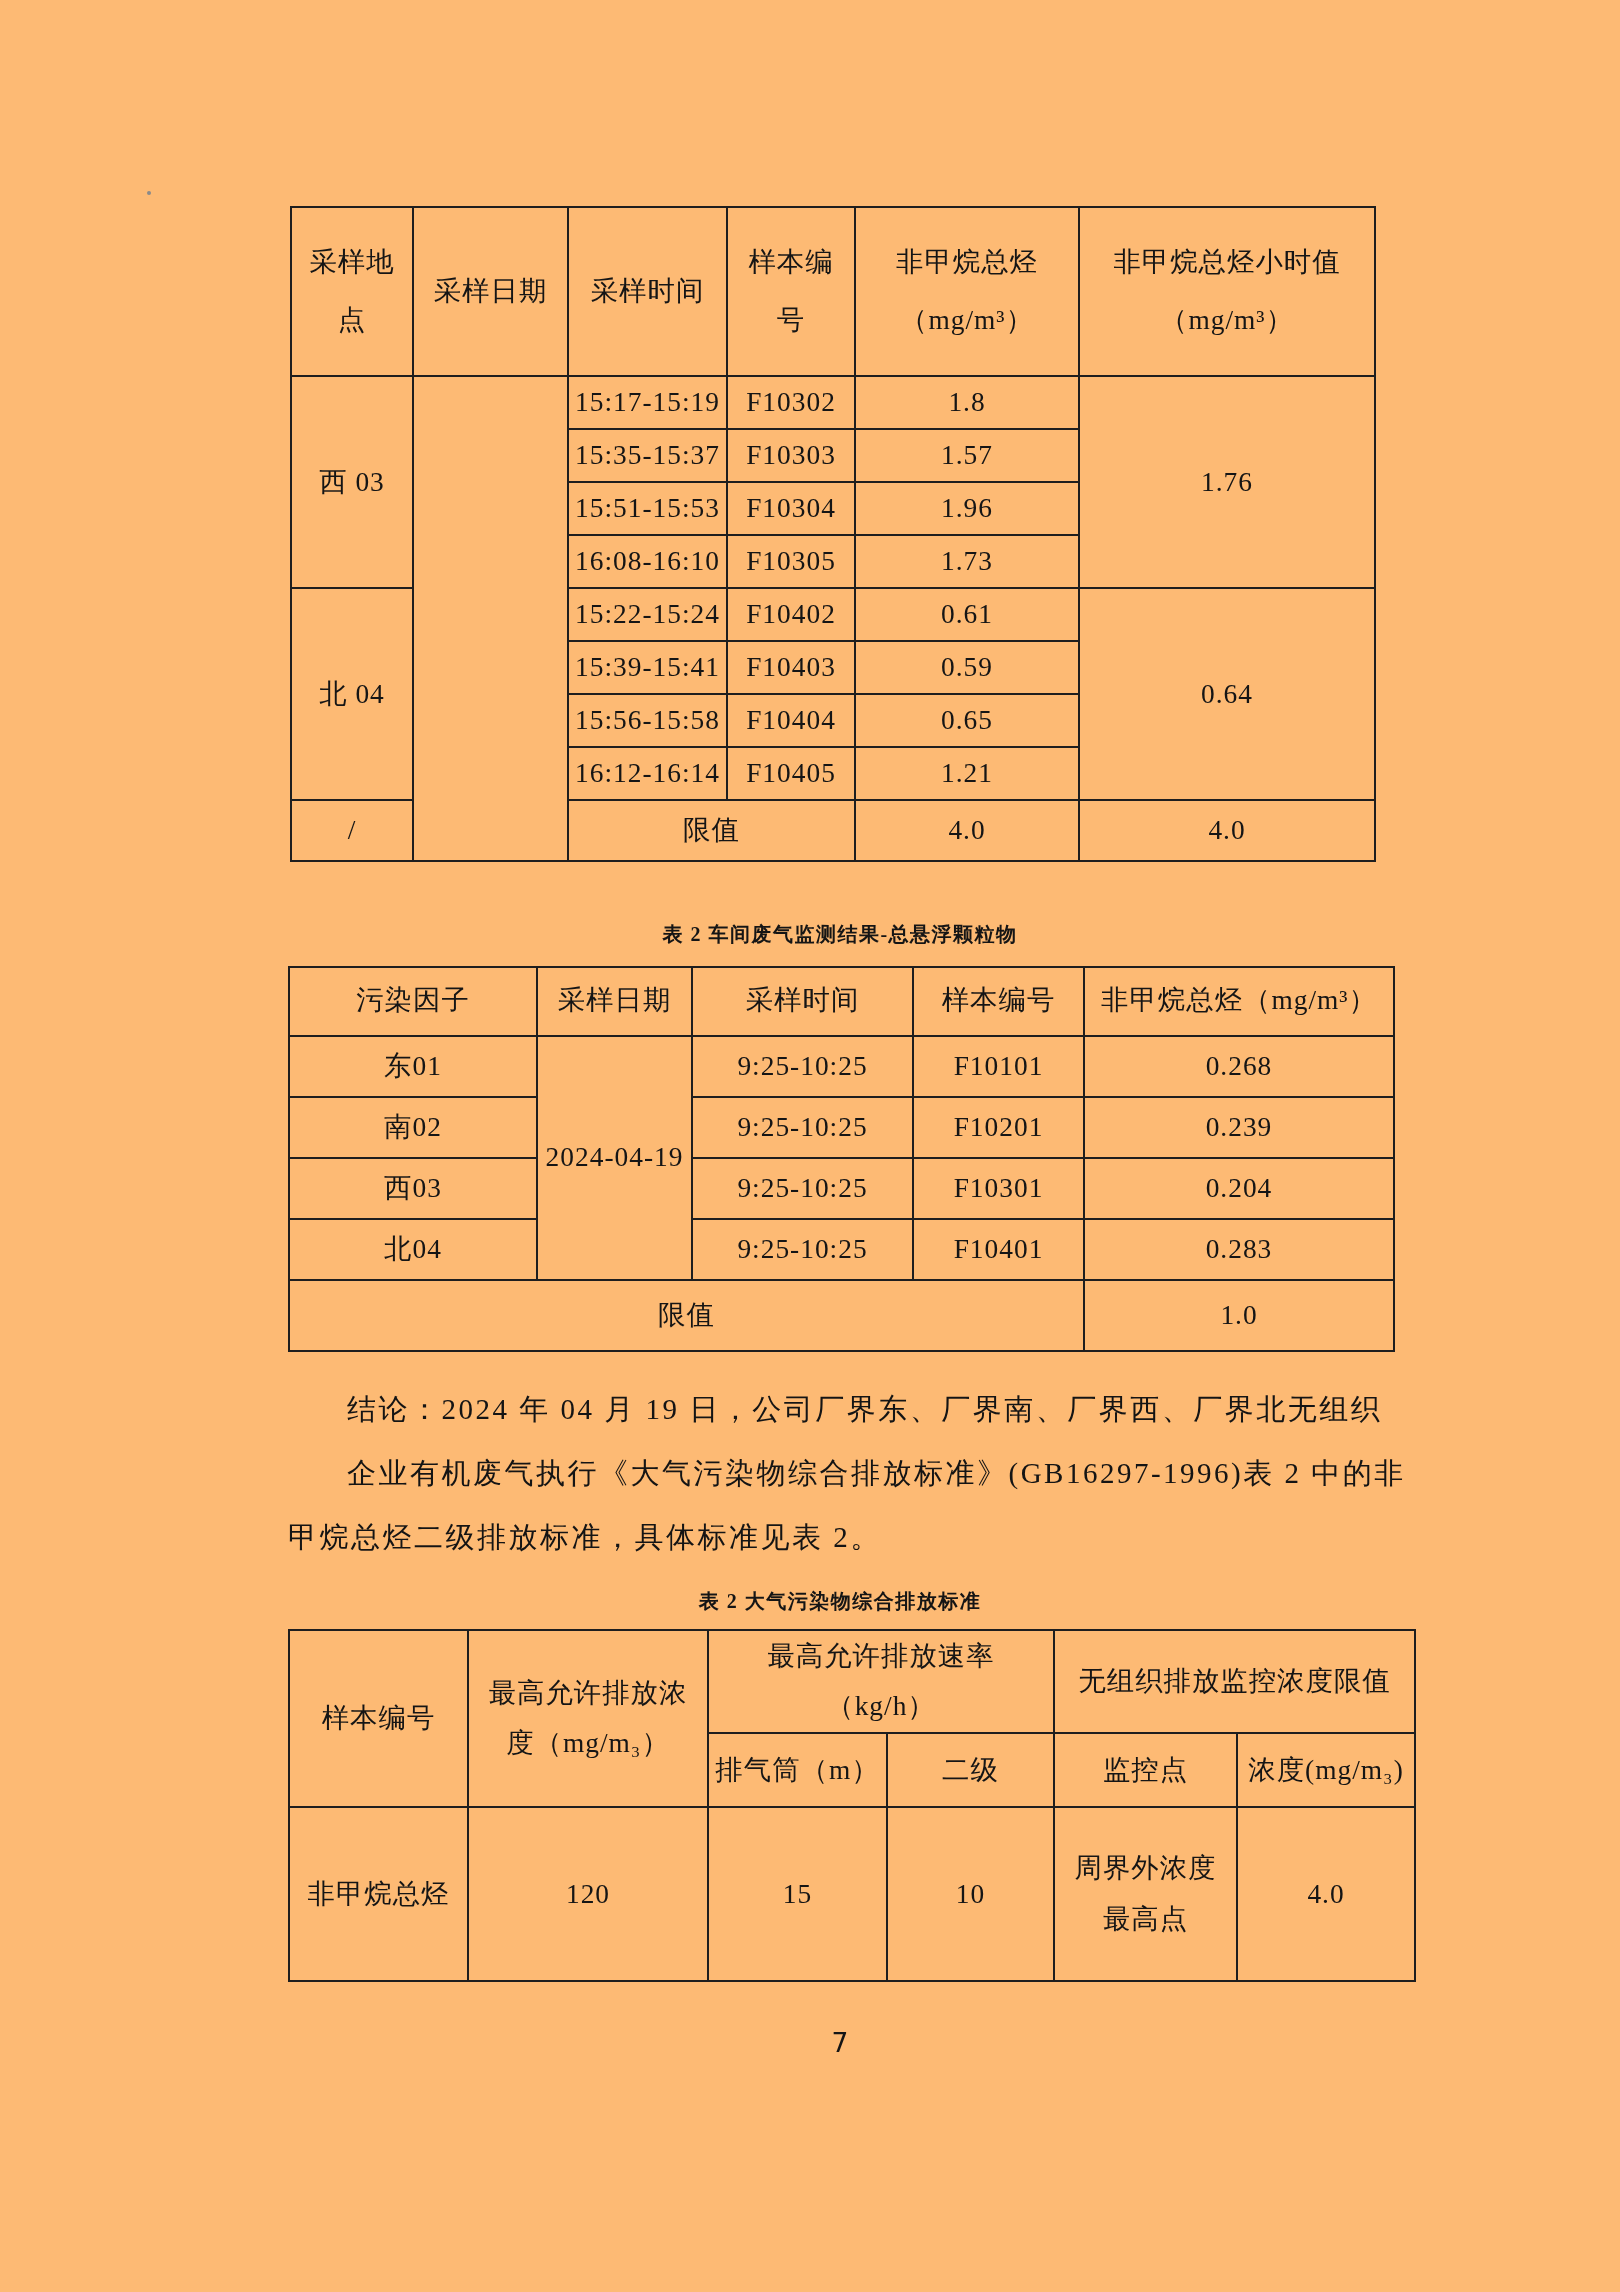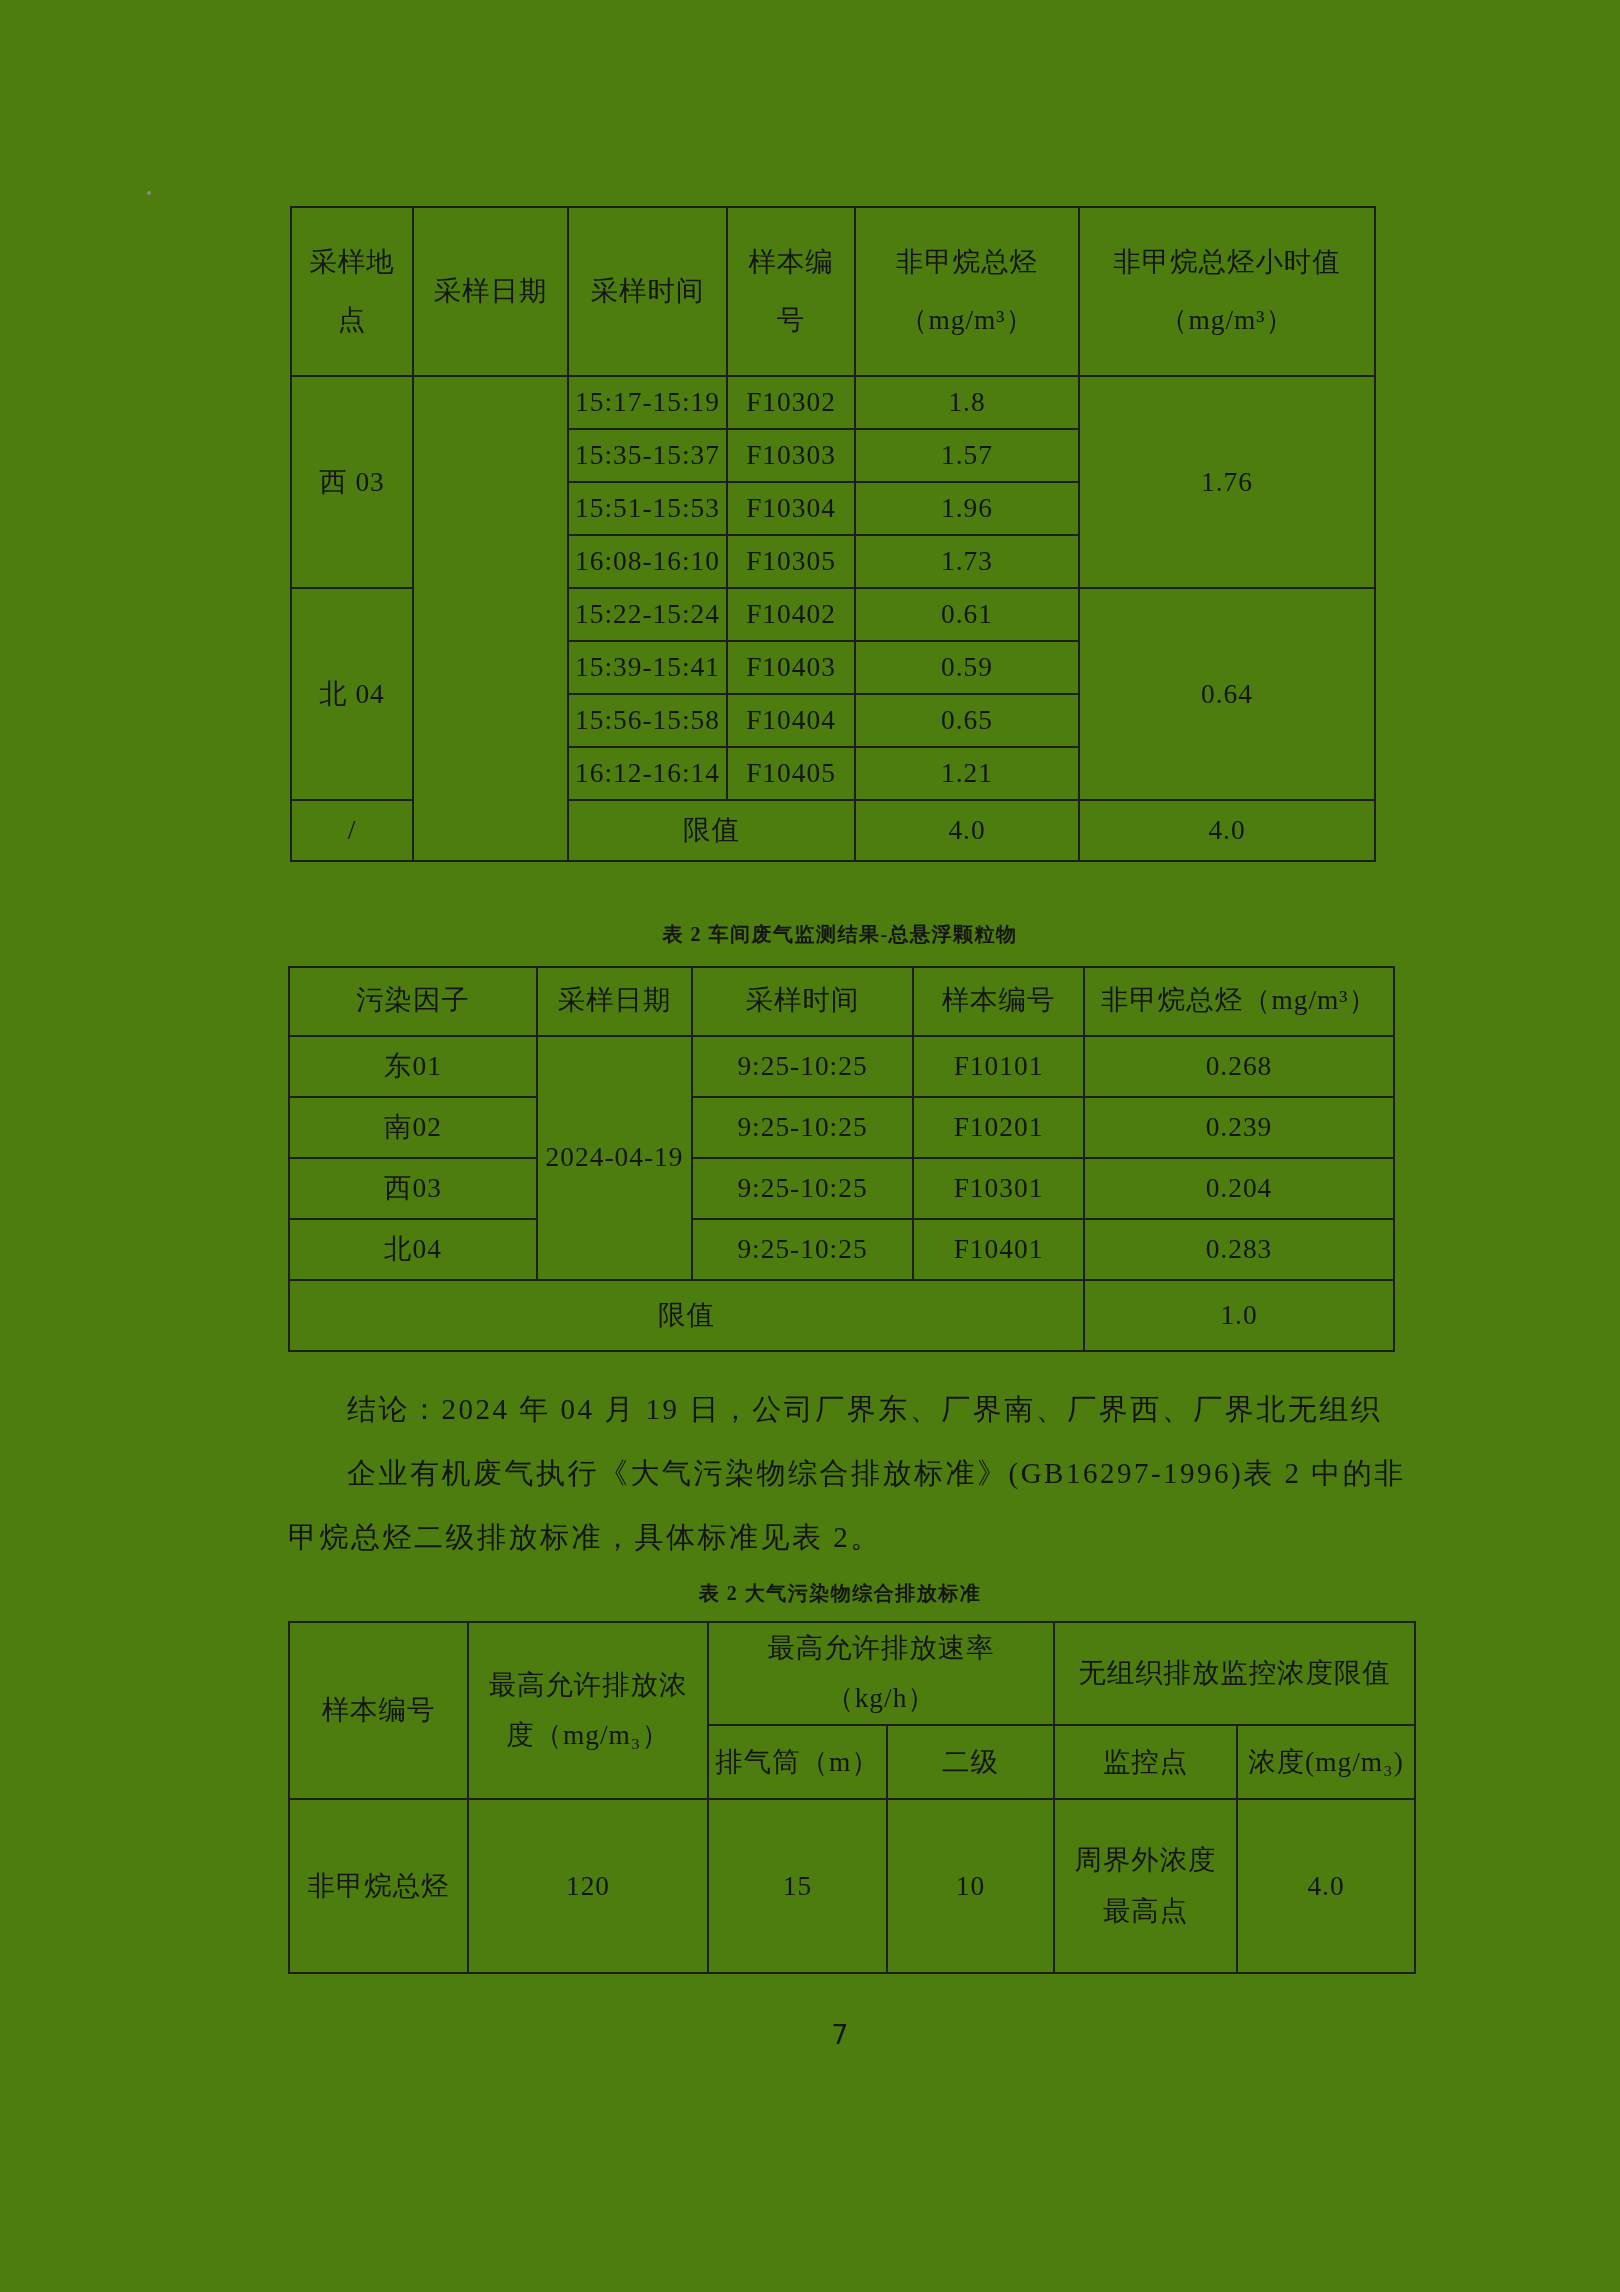--- a/index.html
+++ b/index.html
@@ -1,19 +1,19 @@
 <!DOCTYPE html>
 <html><head>
 <meta charset="utf-8">
 <style>
   html,body { margin:0; padding:0; background:#e8e8e8; }
   .page {
     position:relative;
     width:1620px; height:2293px;
-    background:#4d7c0f;
+    background:#fdba74;
     font-family:"Liberation Serif","DejaVu Serif",serif;
     color:#151515;
     overflow:hidden;
   }
   .content { position:absolute; left:288px; top:0; width:1104px; }
 
   .artifact-dot {
     position:absolute; left:147px; top:191px;
     width:3.9px; height:3.9px; border-radius:50%;
     background:#8a8a8a;
@@ -44,21 +44,21 @@
   .t1 tr.limit-row { height:61px; }
   .t1 td { line-height:1.4; }
   .t1 thead th { line-height:2.1; }
 
   
   .tbl-title {
     text-align:center; font-weight:bold;
     font-size:20px; letter-spacing:1.5px;
   }
   .title-t2 { margin-top:59px; }
-  .title-t3 { margin-top:11px; }
+  .title-t3 { margin-top:19px; }
 
   
   .t2 { width:1104px; margin-top:17.6px; }
   .t2 thead tr { height:69px; }
   .t2 tbody tr { height:61px; }
   .t2 tr.limit-row { height:71px; }
   .t2 td { line-height:1.4; }
 
   
   .paras {

